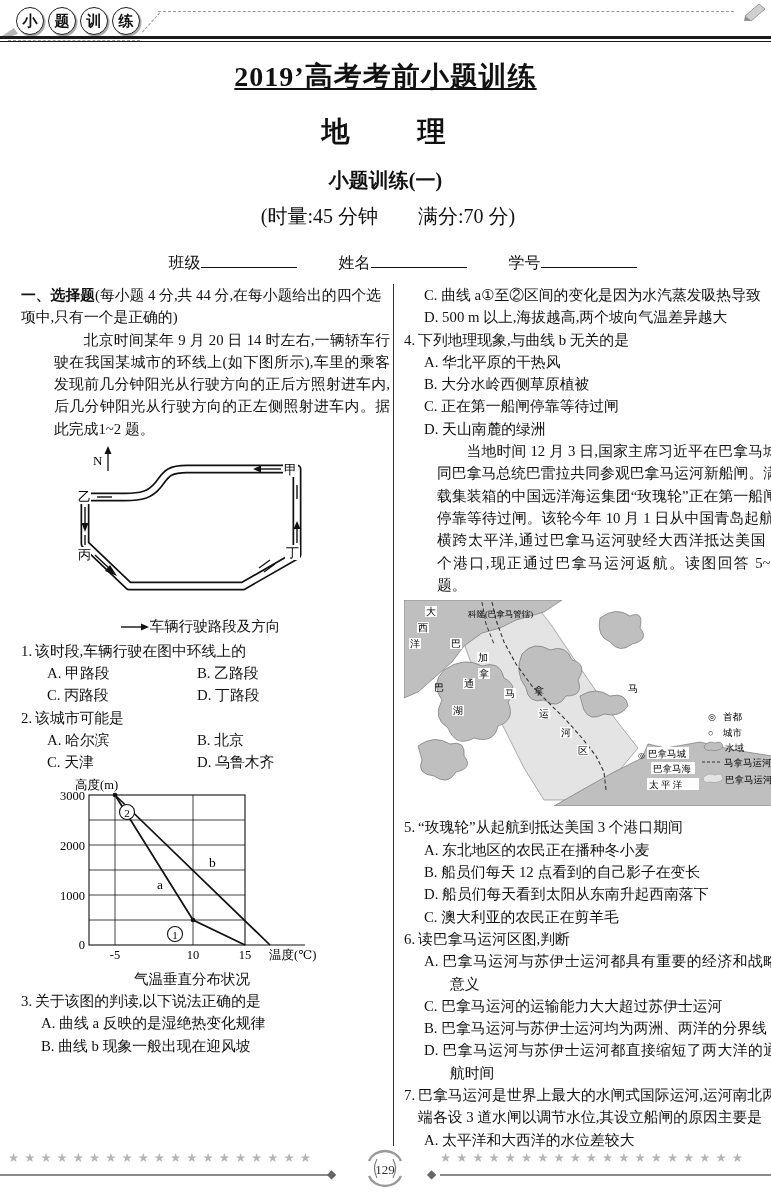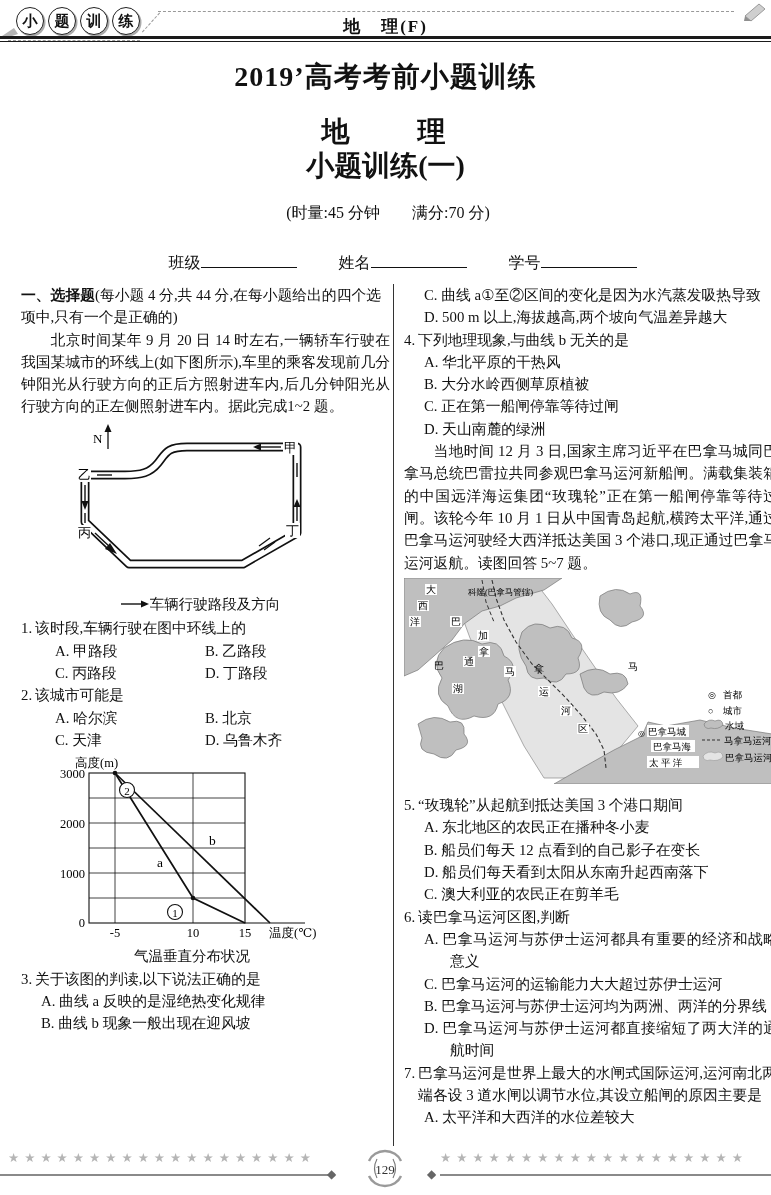--- a/index.html
+++ b/index.html
@@ -16,39 +16,39 @@
   .dash-under-logo { position:absolute; left:8px; top:40px; width:132px; border-top:1.6px dashed #999; }
   .dash-diag { position:absolute; left:138px; top:22px; width:26px; border-top:1.6px dashed #999; transform:rotate(-48deg); }
   .dash-top { position:absolute; left:158px; top:11px; width:576px; border-top:1.6px dashed #999; }
   .banner { position:absolute; left:0; right:0; top:15px; text-align:center; font-size:17px; font-weight:bold; letter-spacing:2px; }
   .rule-a { position:absolute; left:0; top:36px; width:771px; height:3px; background:#1a1a1a; }
   .rule-b { position:absolute; left:0; top:41px; width:771px; height:1px; background:#1a1a1a; }
   .pencil-tr { position:absolute; right:2px; top:0px; }
   .pencil-bl { position:absolute; left:2px; top:26px; }
 
   
-  .t-main { position:absolute; left:0; right:0; top:58px; text-align:center; font-size:28px; font-weight:bold; letter-spacing:1px; }
+  .t-main { position:absolute; left:0; right:0; top:58px; text-align:center; font-size:28px; font-weight:bold; letter-spacing:1px;text-decoration:underline; }
   .t-subject { position:absolute; left:0; right:0; top:113px; text-align:center; font-size:28px; font-weight:bold; letter-spacing:4px; }
-  .t-sub { position:absolute; left:0; right:0; top:147px; text-align:center; font-size:28px; font-weight:bold; }
-  .t-meta { position:absolute; left:5px; right:0; top:203px; text-align:center; font-size:16px; }
+  .t-sub { position:absolute; left:0; right:0; top:167px; text-align:center; font-size:20px; font-weight:bold; }
+  .t-meta { position:absolute; left:5px; right:0; top:203px; text-align:center; font-size:20px; }
   .t-fields { position:absolute; left:0; right:0; top:250px; text-align:center; font-size:16px;margin-left:34px; }
   .t-fields .blank { display:inline-block; width:96px; border-bottom:1.2px solid #111; height:18px; margin-right:42px; }
   .t-fields .blank:last-child { margin-right:0; }
 
   
   .cols { position:absolute; left:21px; top:284px; width:757px; height:862px; display:flex; font-size:14.8px; line-height:22.3px; }
   .col-l { width:369px; }
   .divider { width:1px; background:#333; margin:0 4px 0 3px; }
   .col-r { flex:1; padding-left:6px; }
 
   .sec-head .b { font-weight:bold; }
-  .para { text-indent:2em; text-align:justify; }
+  .para { text-indent:2em; text-align:justify;margin-left:33px; }
   .q { display:flex; }
   .q .qnum { flex:0 0 auto; margin-right:3px; }
-  .opt-row { margin-left:34px; display:flex; }
+  .opt-row { margin-left:26px; display:flex; }
   .opt-row .c1 { width:150px; }
   .opt-full { margin-left:20px; padding-left:26px; text-indent:-26px; text-align:justify; }
 
   .figure { position:relative; }
   .fig-road { margin:3px 0 2px 14px; width:330px; }
   .fig-road .cap { text-align:center; font-size:14.5px; margin-top:-2px; display:flex; align-items:center; justify-content:center; gap:0; }
   .fig-chart { margin:4px 0 0 26px; width:300px; }
   .fig-chart .cap { width:230px; margin-left:30px; text-align:center; font-size:14.5px; margin-top:-2px; }
   .fig-map { margin:4px 0 4px 0; width:368px; }
 
@@ -73,21 +73,20 @@
 
   <div class="logo">
     <span class="lc">小</span>
     <span class="lc">题</span>
     <span class="lc">训</span>
     <span class="lc">练</span>
   </div>
   <div class="dash-under-logo"></div>
   <div class="dash-diag"></div>
   <div class="dash-top"></div>
-  <div class="banner">地　理(F)</div>
   <svg class="pencil-tr" width="26" height="22">
     <polygon points="2,16 16,4 22,9 8,21" fill="#cfcfcf" stroke="#999" stroke-width="1"></polygon>
     <polygon points="2,16 8,21 1,21" fill="#8f8f8f"></polygon>
   </svg>
   <svg class="pencil-bl" width="18" height="12">
     <polygon points="0,10 12,2 16,8 4,12" fill="#b5b5b5"></polygon>
     <polygon points="0,10 4,12 1,12" fill="#777"></polygon>
   </svg>
   <div class="rule-a"></div>
   <div class="rule-b"></div>

